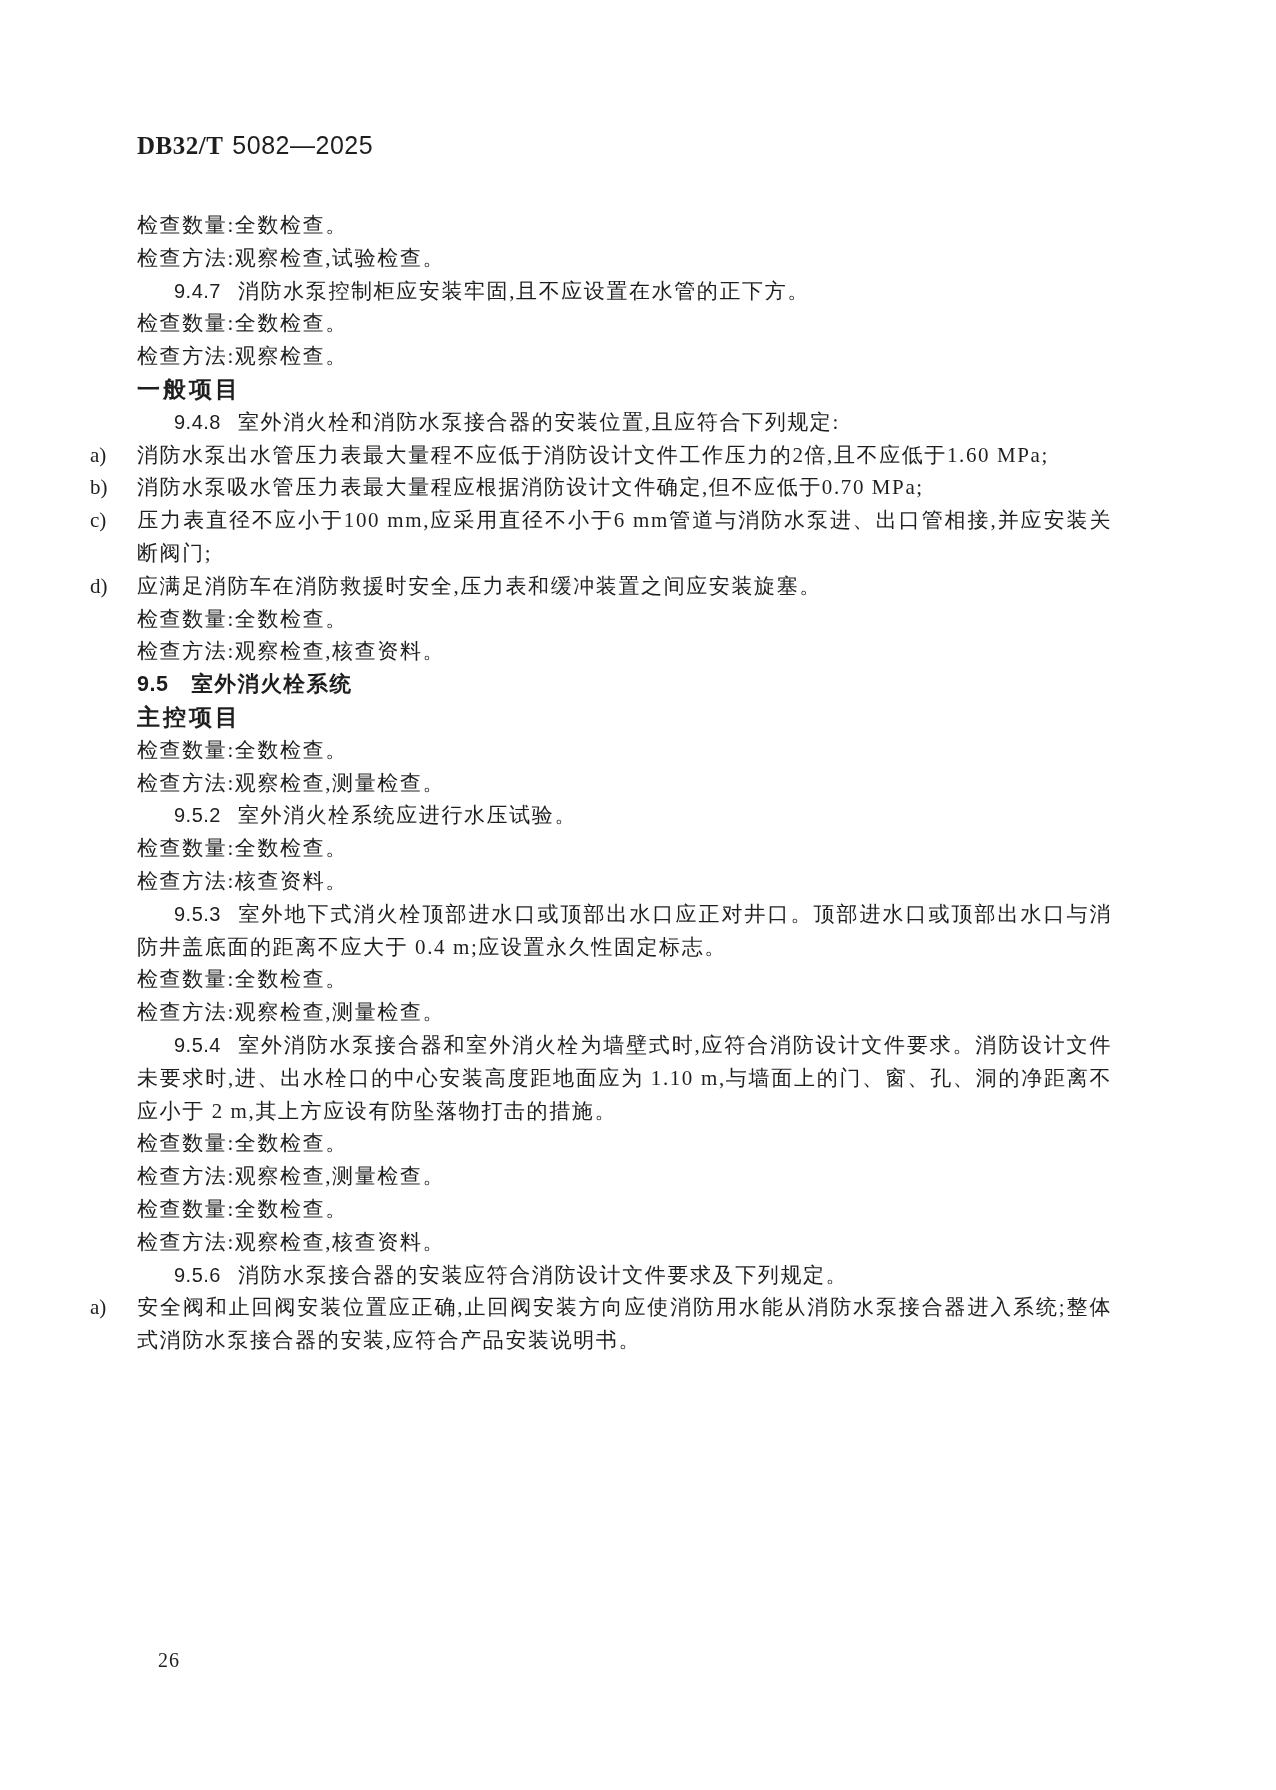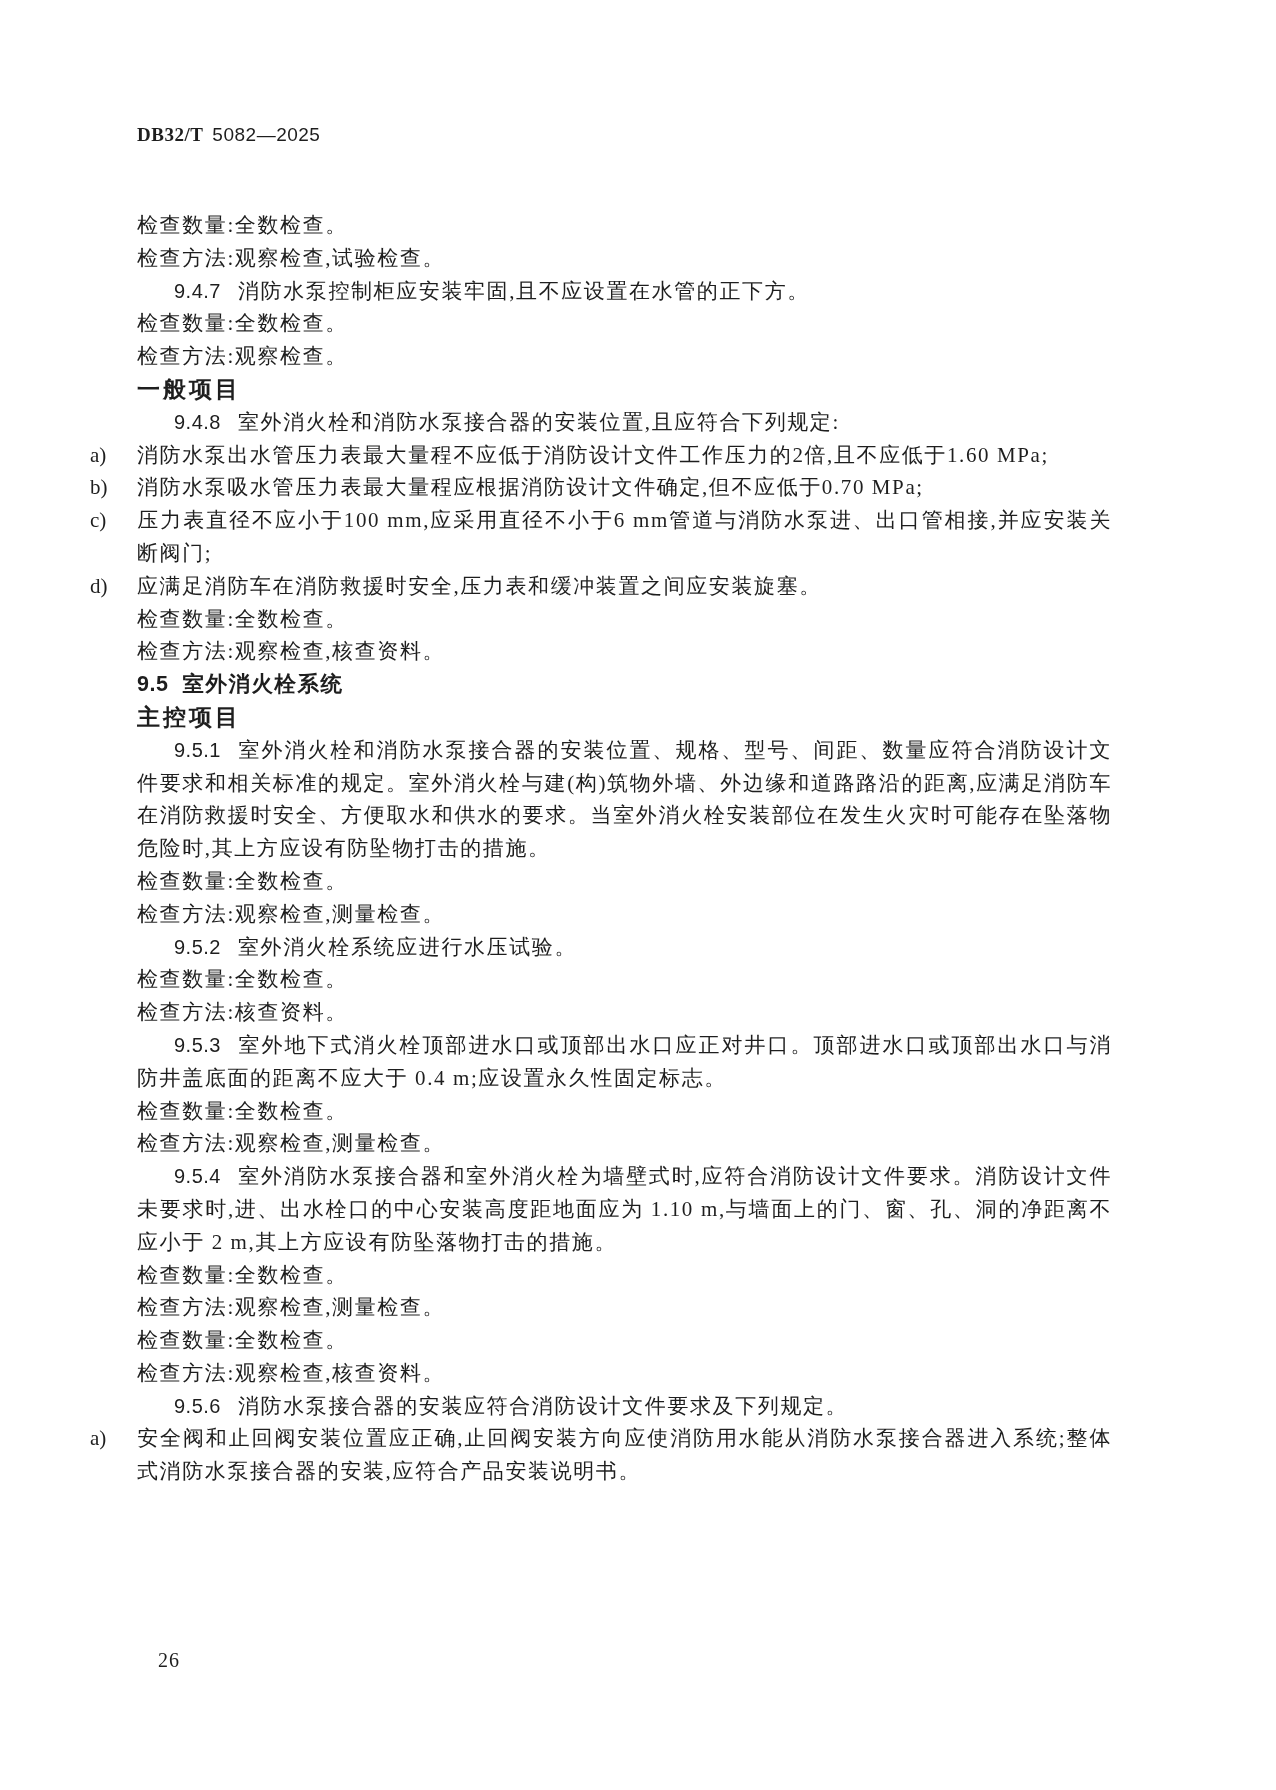--- a/index.html
+++ b/index.html
@@ -12,22 +12,22 @@
     width: 1276px;
     height: 1790px;
     background: #ffffff;
     color: #1e1e1e;
     font-family: "Liberation Serif", "DejaVu Serif", serif;
     overflow: hidden;
   }
   .doc-header {
     position: absolute;
     left: 137px;
-    top: 124px;
-    font-size: 19px;
+    top: 131px;
+    font-size: 25px;
     white-space: nowrap;
   }
   .doc-code {
     font-family: "Liberation Serif", "DejaVu Serif", serif;
     font-weight: 700;
     letter-spacing: 0.5px;
   }
   .doc-number {
     font-family: "Liberation Sans", "DejaVu Sans", sans-serif;
     font-weight: 400;
@@ -66,21 +66,21 @@
   .section {
     margin: 20px 0 18px 0;
     font-family: "DejaVu Sans", "Liberation Sans", sans-serif;
     font-weight: 700;
     font-size: 21.5px;
     letter-spacing: 1.5px;
   }
   .section .snum {
     font-family: "Liberation Sans", "DejaVu Sans", sans-serif;
     letter-spacing: 0.5px;
-    margin-right: 14px;
+    margin-right: 23px;
   }
   .item {
     padding-left: 88px;
     text-indent: -47px;
   }
   .item .marker {
     display: inline-block;
     width: 47px;
     text-indent: 0;
     letter-spacing: 0;
@@ -122,21 +122,20 @@
     <p class="item"><span class="marker">c)</span><span>压力表直径不应小于100 mm,应采用直径不小于6 mm管道与消防水泵进、出口管相接,并应安装关断阀门;</span></p>
     <p class="item"><span class="marker">d)</span><span>应满足消防车在消防救援时安全,压力表和缓冲装置之间应安装旋塞。</span></p>
 
     <p class="check">检查数量:全数检查。</p>
     <p class="check">检查方法:观察检查,核查资料。</p>
 
     <h2 class="section"><span class="snum">9.5</span><span>室外消火栓系统</span></h2>
 
     <p class="subhead">主控项目</p>
 
-    <p class="clause"><span class="cnum">9.5.1</span><span>室外消火栓和消防水泵接合器的安装位置、规格、型号、间距、数量应符合消防设计文件要求和相关标准的规定。室外消火栓与建(构)筑物外墙、外边缘和道路路沿的距离,应满足消防车在消防救援时安全、方便取水和供水的要求。当室外消火栓安装部位在发生火灾时可能存在坠落物危险时,其上方应设有防坠物打击的措施。</span></p>
     <p class="check">检查数量:全数检查。</p>
     <p class="check">检查方法:观察检查,测量检查。</p>
 
     <p class="clause"><span class="cnum">9.5.2</span><span>室外消火栓系统应进行水压试验。</span></p>
     <p class="check">检查数量:全数检查。</p>
     <p class="check">检查方法:核查资料。</p>
 
     <p class="clause"><span class="cnum">9.5.3</span><span>室外地下式消火栓顶部进水口或顶部出水口应正对井口。顶部进水口或顶部出水口与消防井盖底面的距离不应大于 0.4 m;应设置永久性固定标志。</span></p>
     <p class="check">检查数量:全数检查。</p>
     <p class="check">检查方法:观察检查,测量检查。</p>

